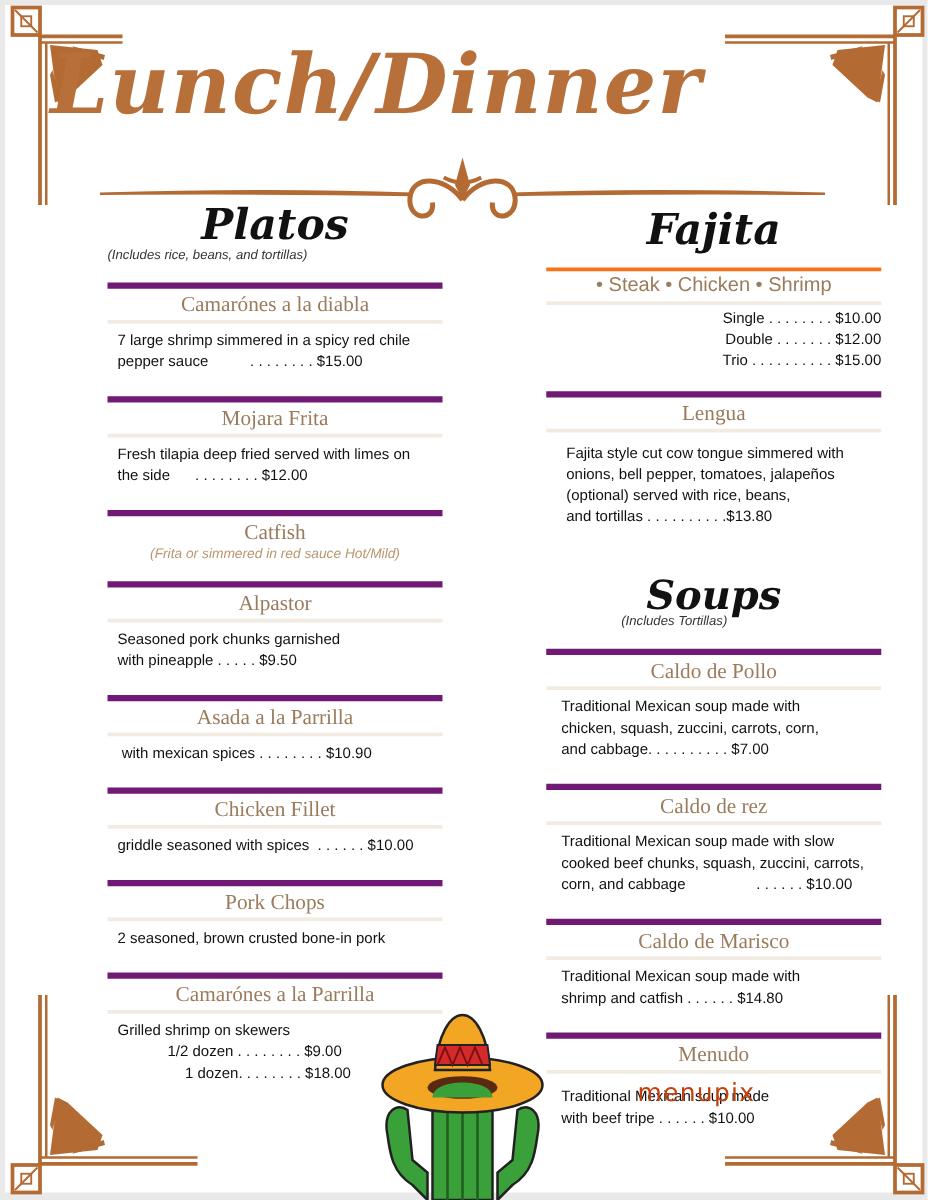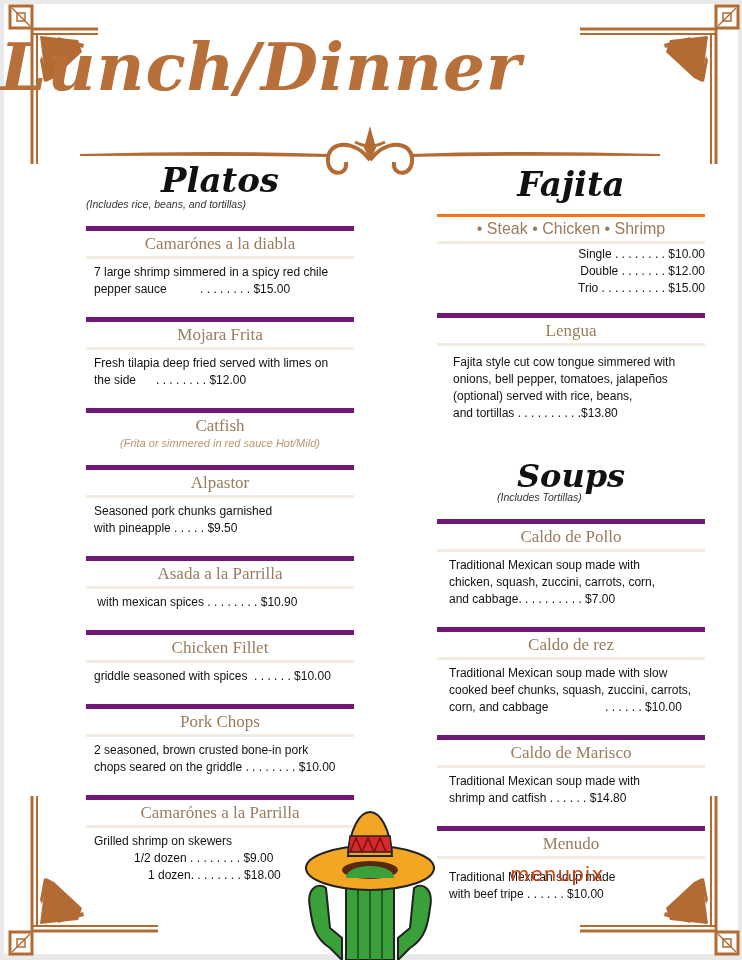--- a/index.html
+++ b/index.html
@@ -1,18 +1,18 @@
 <!DOCTYPE html>
 <html><head>
 <meta charset="utf-8">
 <style>
   html, body { margin: 0; padding: 0; }
   body { width: 742px; height: 960px; background: #e9e9e9; position: relative; overflow: hidden; font-family: "Liberation Sans", sans-serif; }
   .page { position: absolute; left: 4px; top: 4px; width: 734px; height: 950px; background: #ffffff; }
-  .title { position: absolute; left: 0; top: 28px; width: 602px; text-align: left; font-family: "DejaVu Serif", serif; font-style: italic; font-weight: bold; font-size: 66px; color: #b8703a; letter-spacing: 1px; }
+  .title { position: absolute; left: 0; top: 28px; width: 602px; text-align: center; font-family: "DejaVu Serif", serif; font-style: italic; font-weight: bold; font-size: 66px; color: #b8703a; letter-spacing: 1px; }
   .flourish { position: absolute; left: 80px; top: 120px; width: 580px; height: 70px; }
   .corner { position: absolute; }
   .col { position: absolute; }
   .col-left { left: 86px; top: 160px; width: 268px; }
   .col-right { left: 437px; top: 160px; width: 268px; }
   .section-title { text-align: center; font-family: "DejaVu Serif", serif; font-style: italic; font-weight: bold; font-size: 34px; color: #111; line-height: 40px; }
   .section-note { text-align: left; font-style: italic; font-size: 10.5px; color: #333; margin-top: -2px; }
   .item-head { position: relative; text-align: center; font-family: "Liberation Serif", serif; font-size: 17px; color: #9a7b5c; padding: 3px 0 2px 0; border-top: 5px solid #701a75; border-bottom: 3px solid #f2ebe2; margin-top: 16px; }
   .item-sub { text-align: center; font-style: italic; font-size: 11px; color: #b9966f; margin-top: 1px; }
   .item-desc { font-size: 12px; color: #111; line-height: 17px; padding: 5px 8px 3px 8px; }
@@ -131,21 +131,20 @@
     <div class="item-head">Chicken Fillet</div>
     <div class="item-desc">
       <div style="white-space:pre">griddle seasoned with spices  . . . . . . $10.00</div>
     </div>
   </div>
 
   <div>
     <div class="item-head">Pork Chops</div>
     <div class="item-desc">
       <div>2 seasoned, brown crusted bone-in pork</div>
-      <div style="white-space:pre">chops seared on the griddle . . . . . . . . $10.00</div>
     </div>
   </div>
 
   <div>
     <div class="item-head">Camarónes a la Parrilla</div>
     <div class="item-desc">
       <div>Grilled shrimp on skewers</div>
       <div style="padding-left:40px">1/2 dozen . . . . . . . . $9.00</div>
       <div style="padding-left:54px">1 dozen. . . . . . . . $18.00</div>
     </div>

